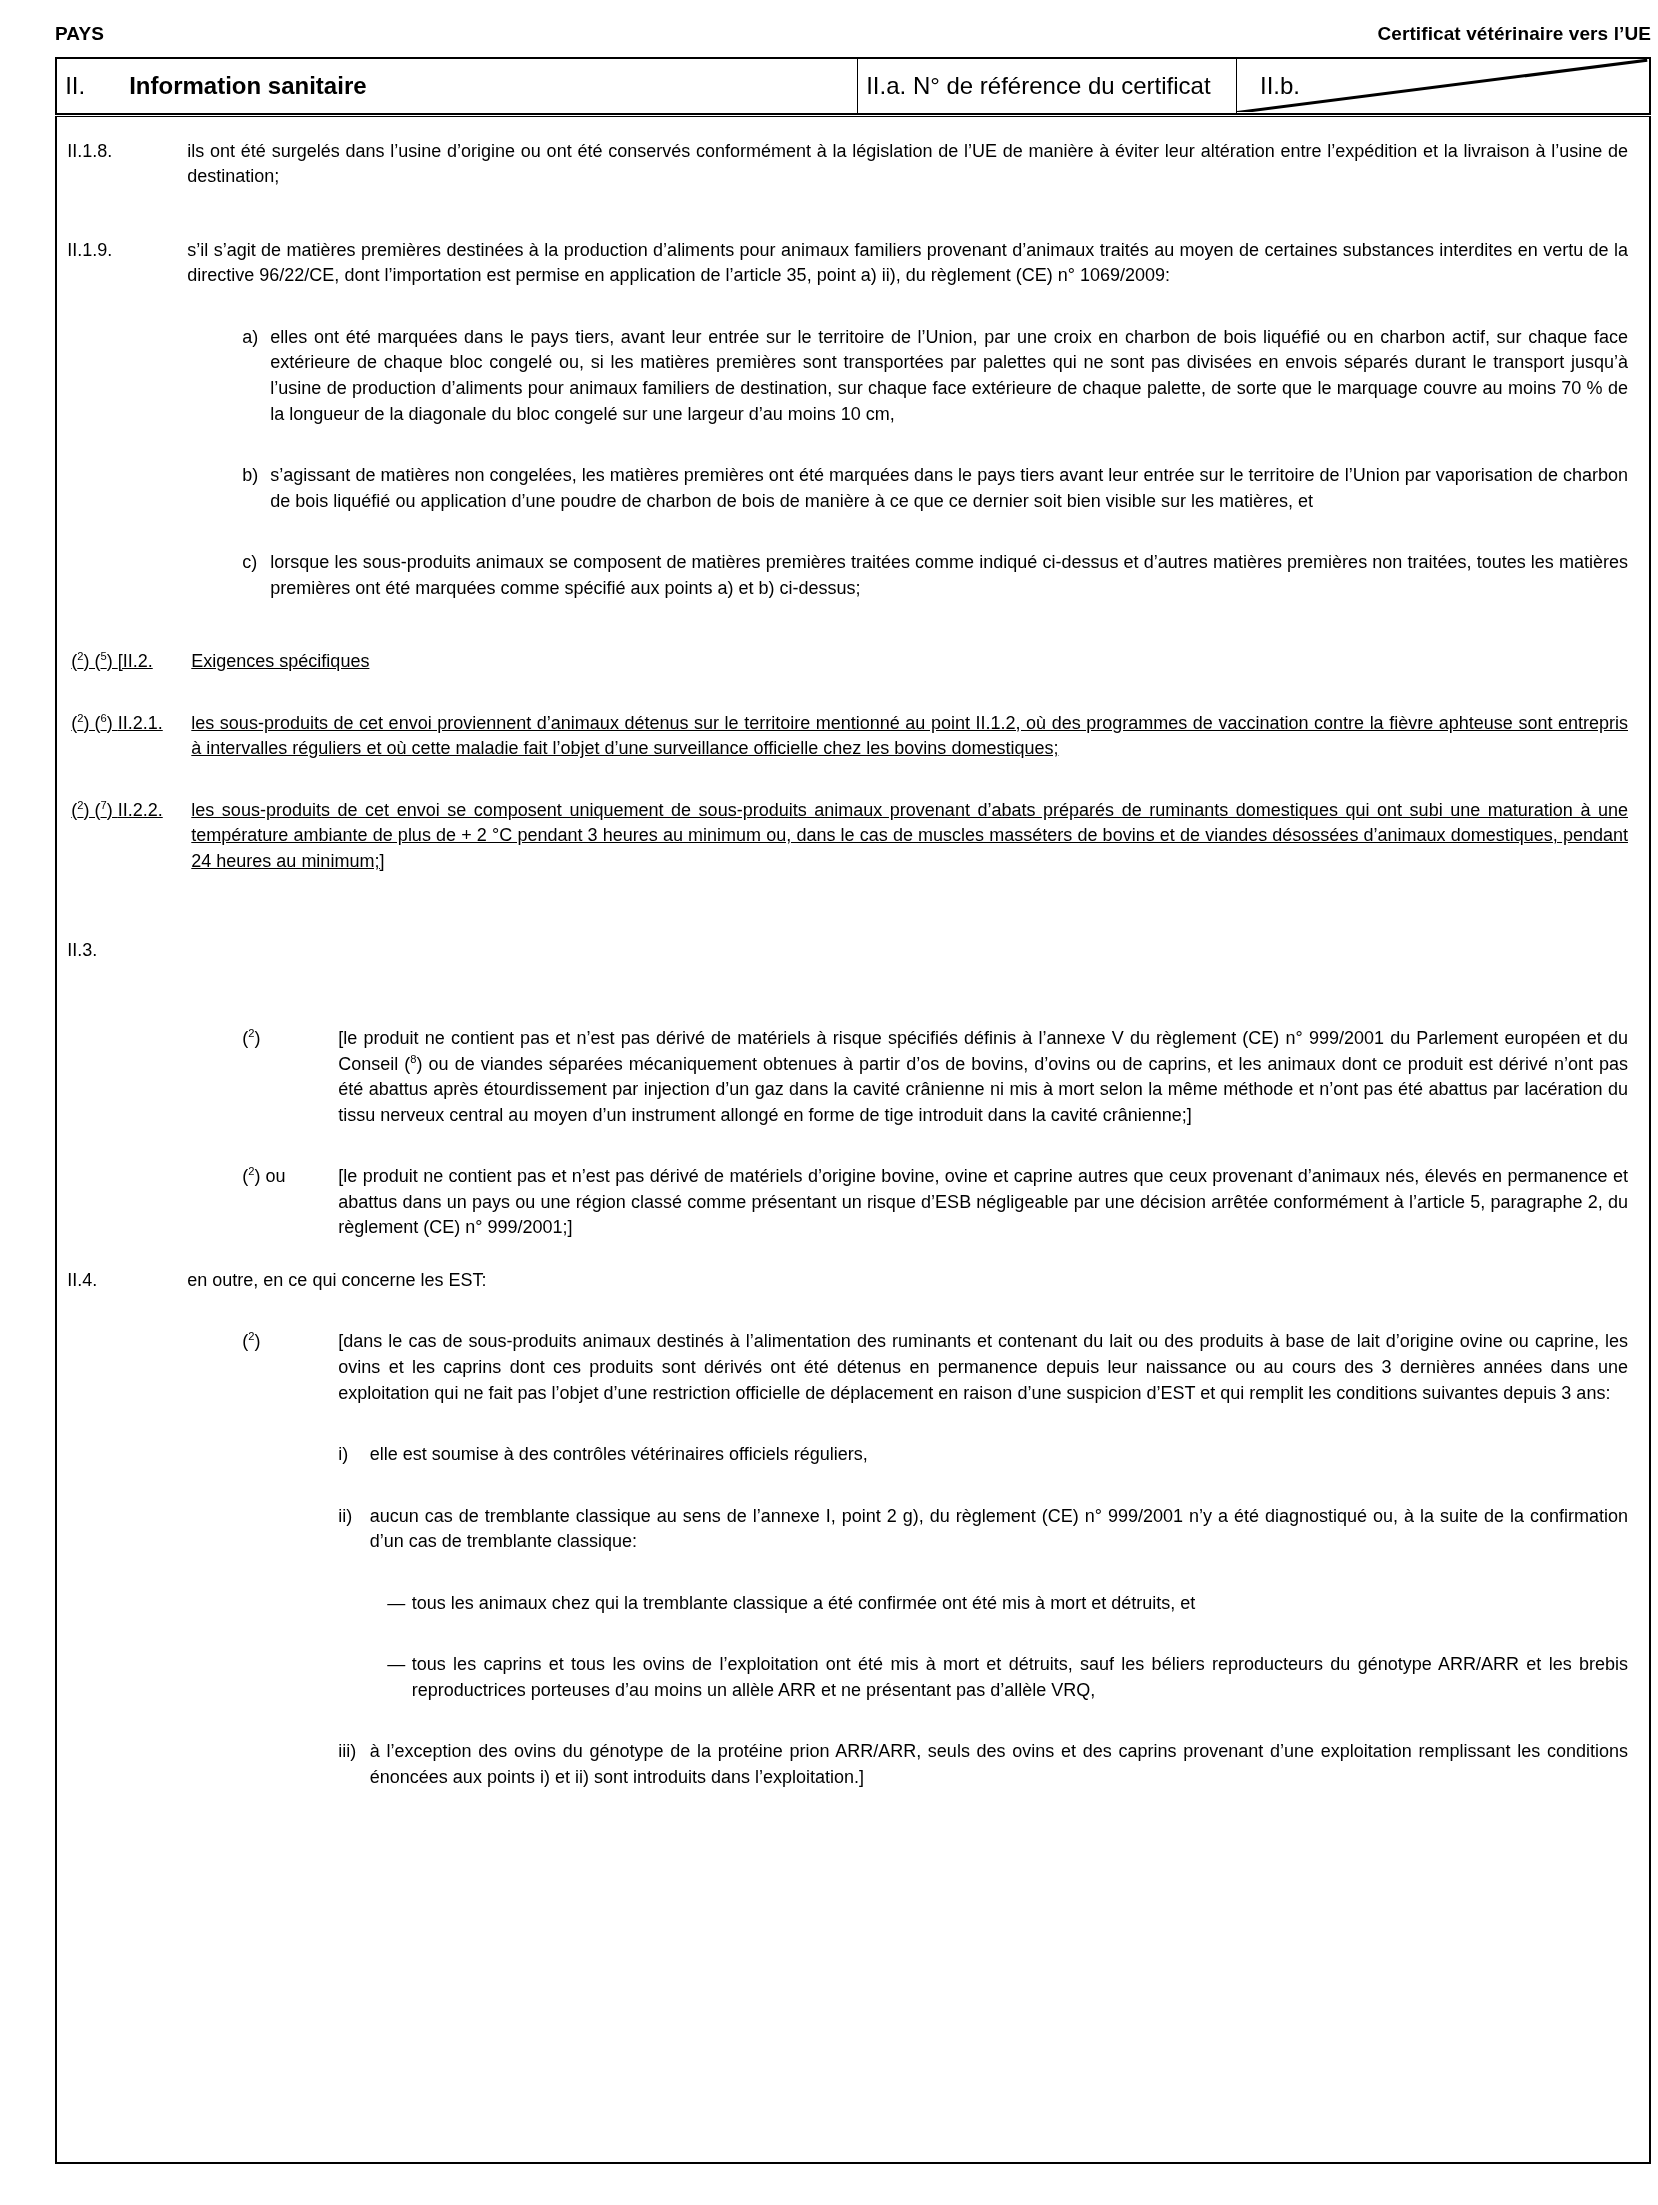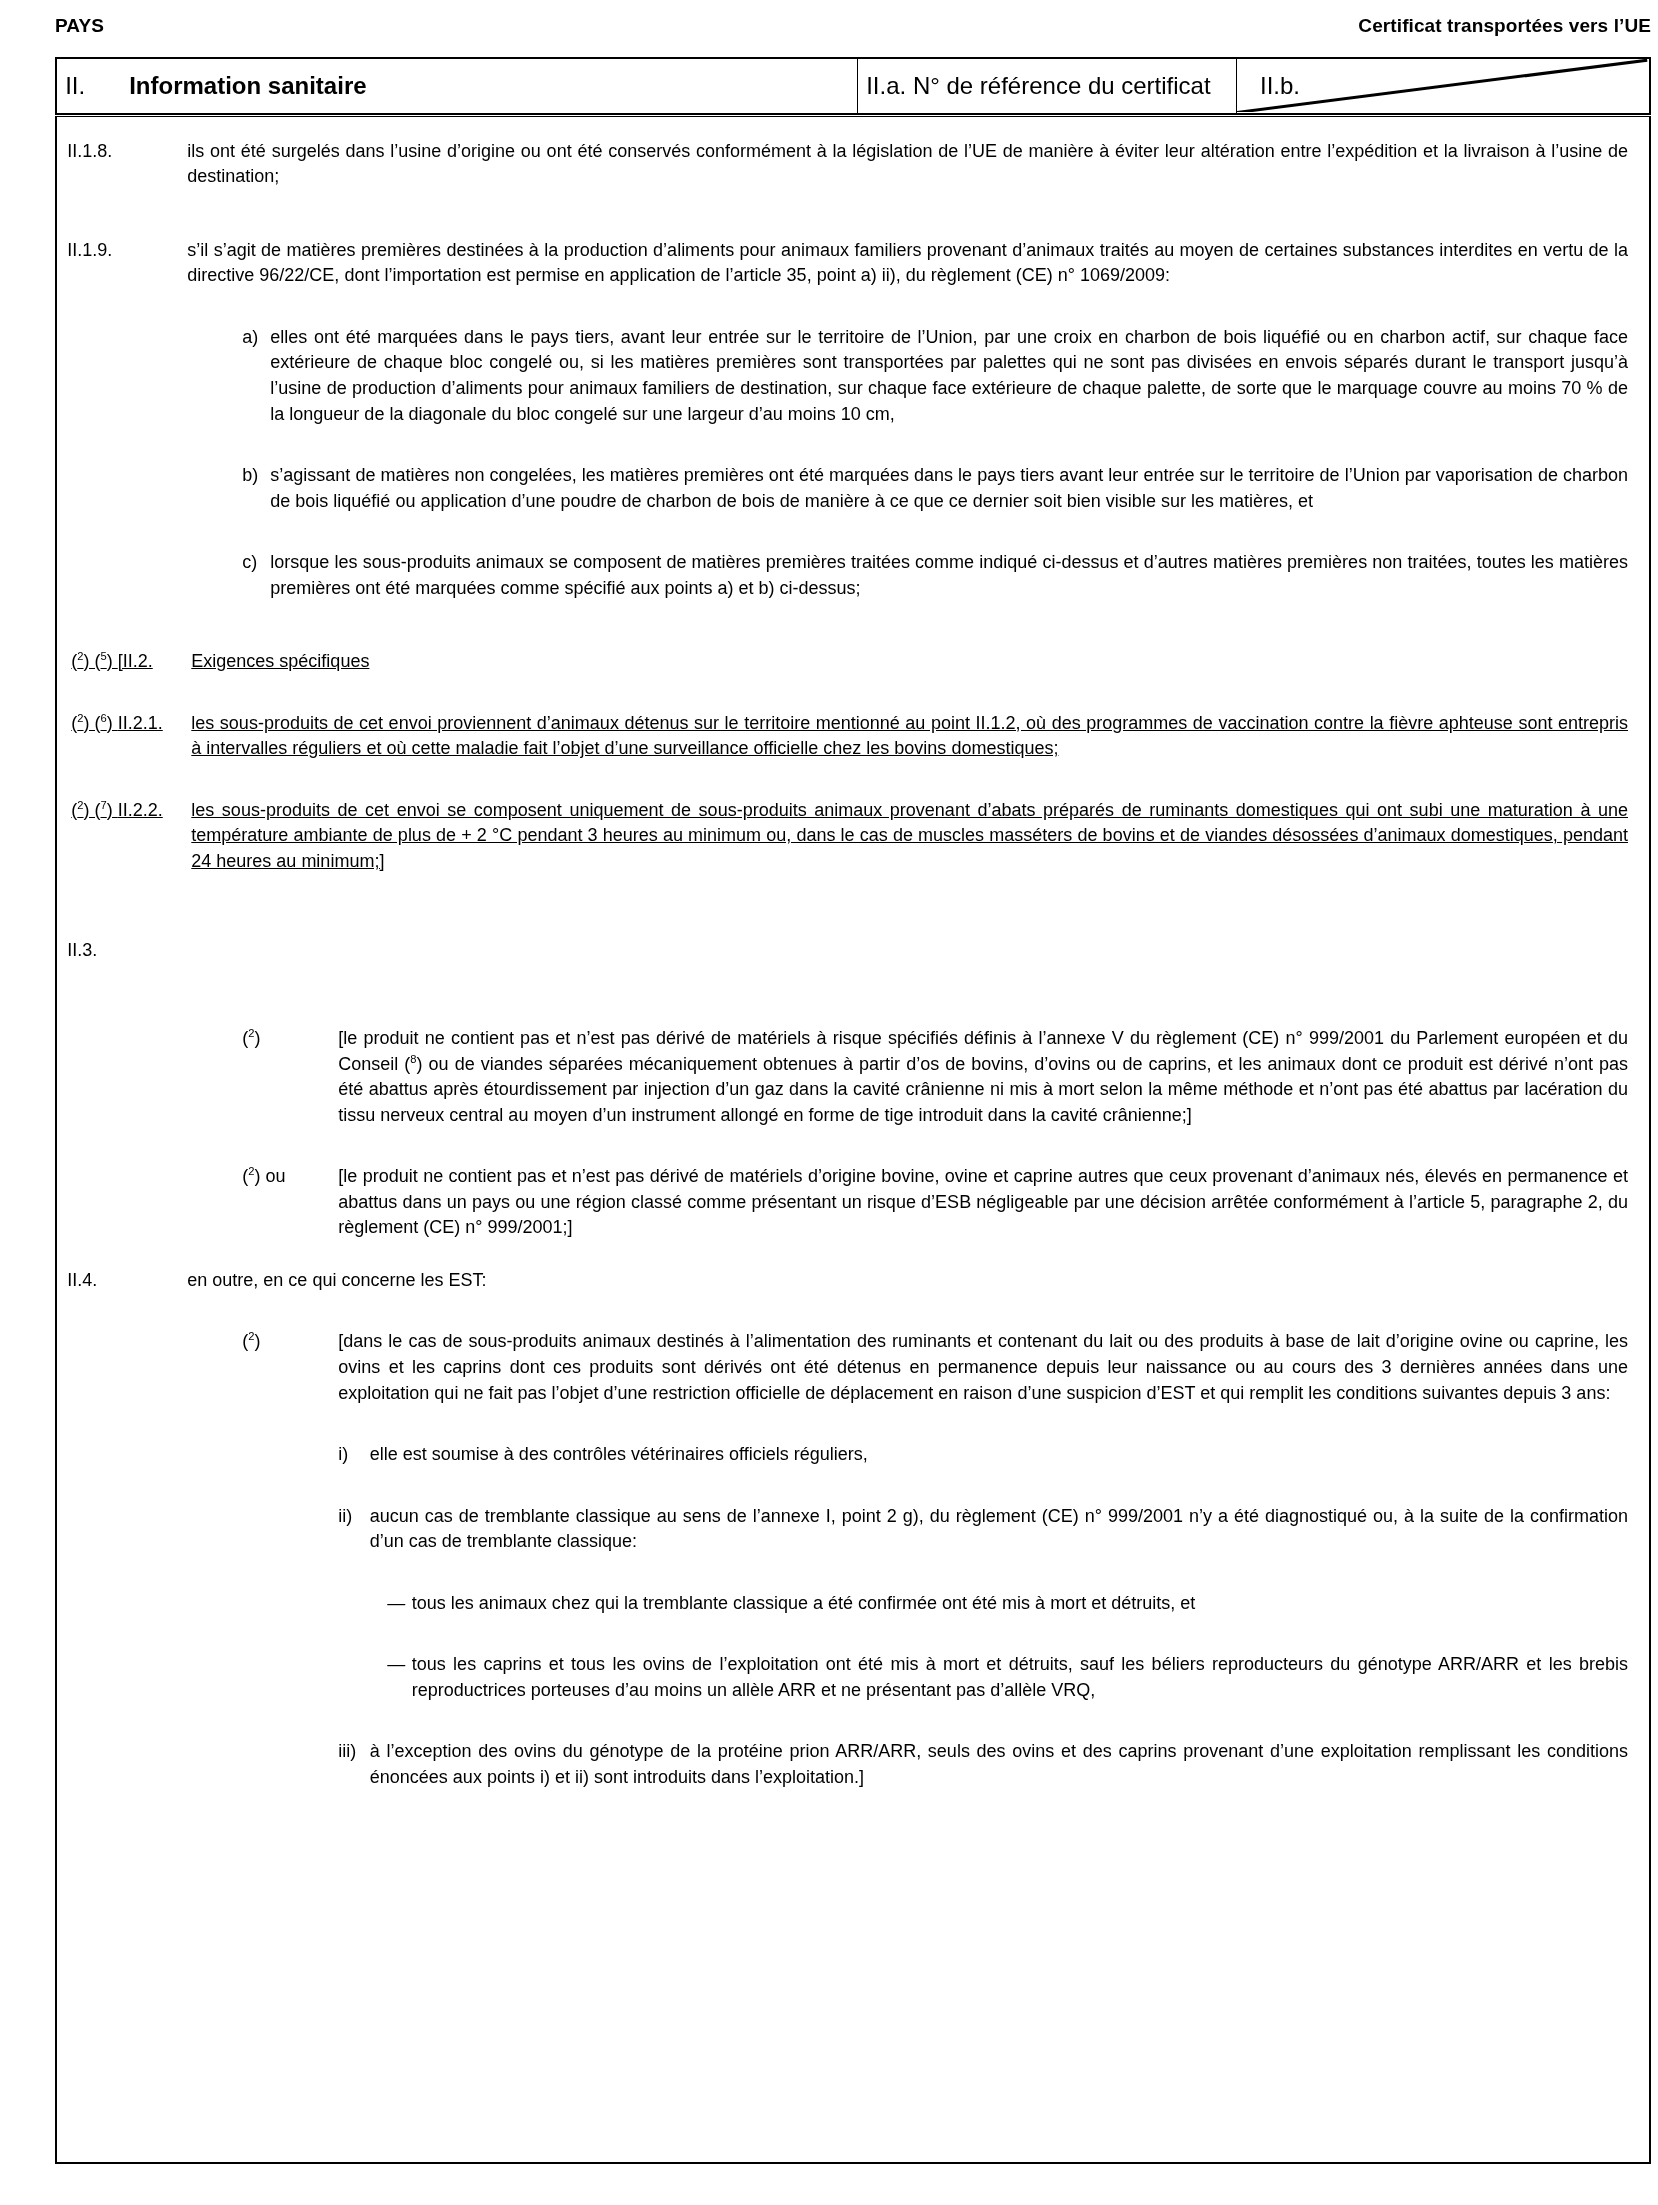--- a/index.html
+++ b/index.html
@@ -23,20 +23,21 @@
   }
 
   
   .runhead {
     position: absolute;
     left: 55px;
     top: 16.3px;
     width: 1596px;
     height: 27px;
     display: flex;
+    align-items: flex-end;
     justify-content: space-between;
     font-size: 19px;
     font-weight: bold;
     line-height: 1;
   }
   .runhead .left  { letter-spacing: 0.1px; }
   .runhead .right { letter-spacing: 0.1px; }
 
   
   .hdr-table {
@@ -138,21 +139,21 @@
     line-height: 0;
   }
 </style>
 </head>
 <body>
 
 <div class="page">
 
   <div class="runhead">
     <div class="left">PAYS</div>
-    <div class="right">Certificat transportées vers l’UE</div>
+    <div class="right">Certificat vétérinaire vers l’UE</div>
   </div>
 
   <div class="hdr-table">
     <div class="hdr-cell c1">
       <span class="hdr-num">II.</span>
       <span class="hdr-title">Information sanitaire</span>
     </div>
     <div class="hdr-cell c2">
       <span>II.a. N° de référence du certificat</span>
     </div>

